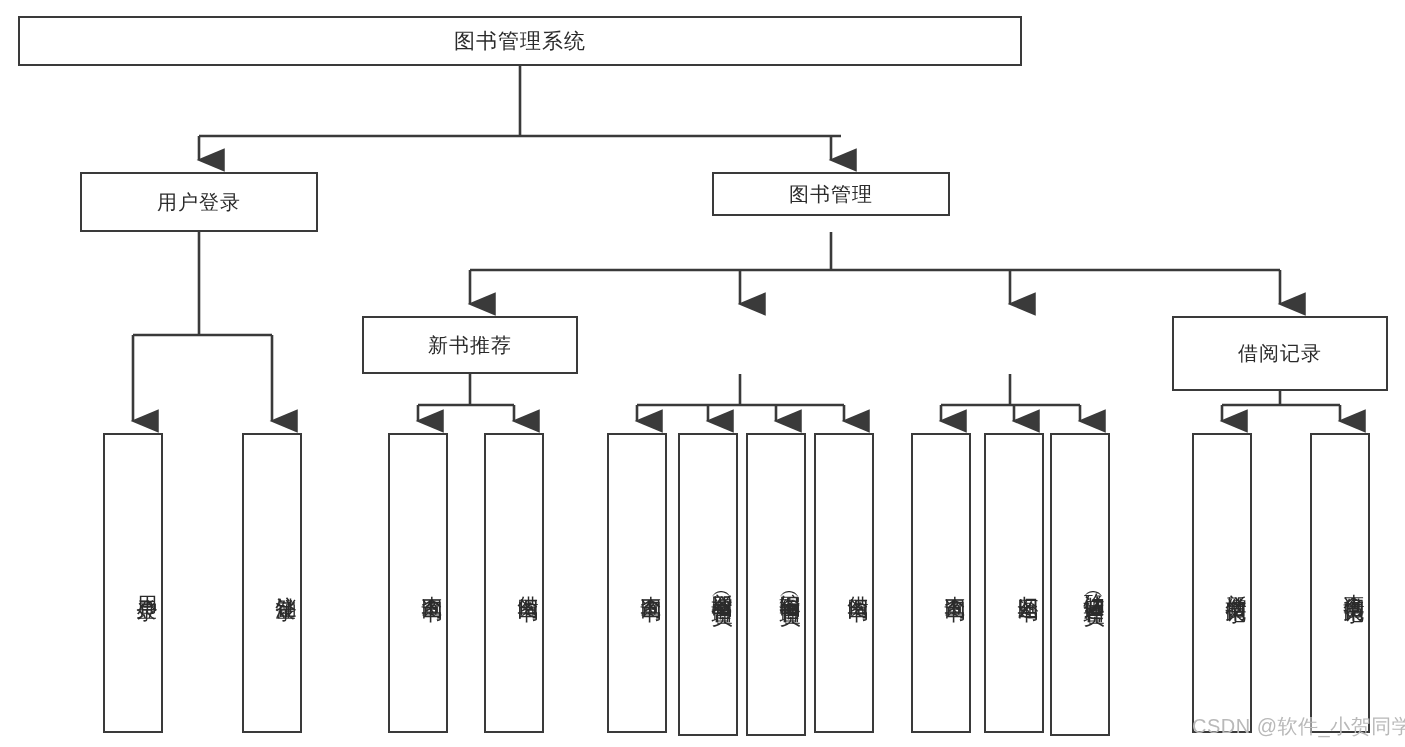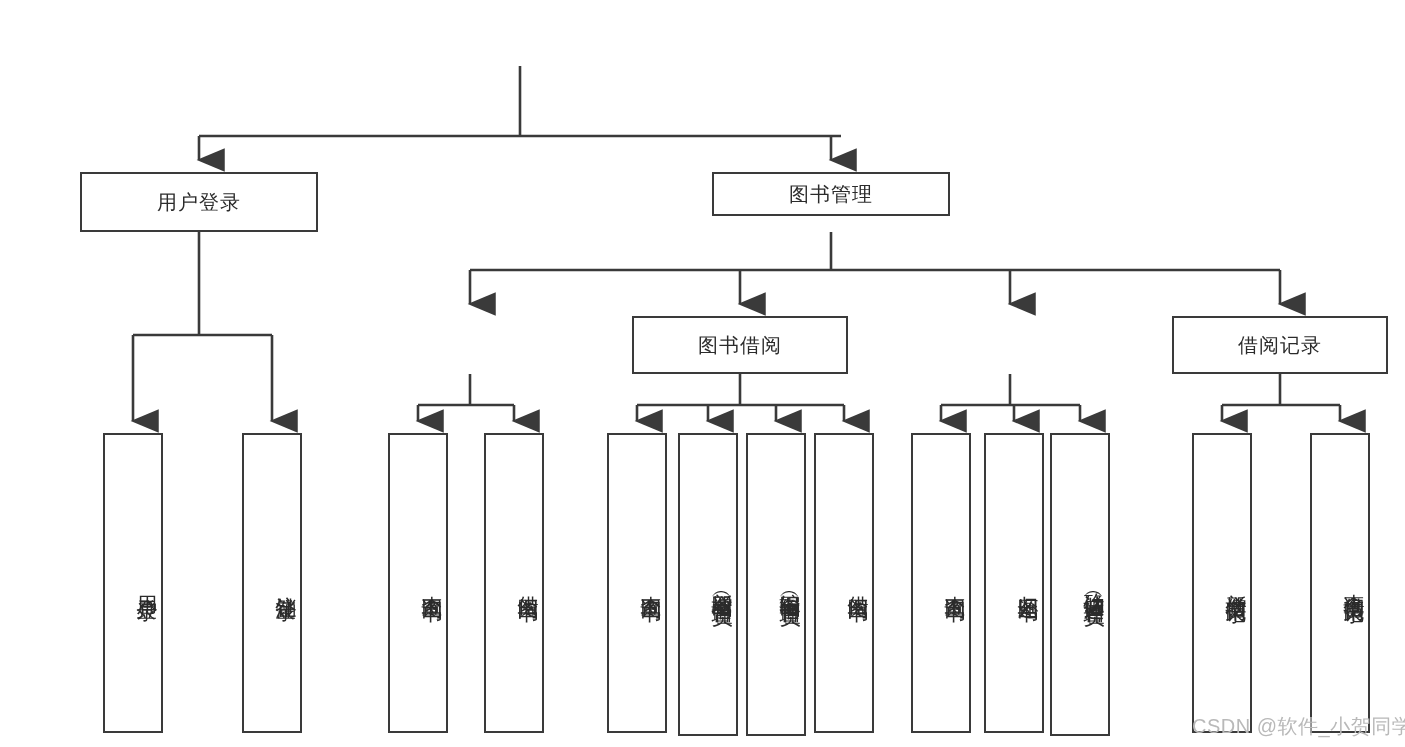--- a/index.html
+++ b/index.html
@@ -115,32 +115,35 @@
       <path d="M 1014 405 L 1014 421" marker-end="url(#arrow)"></path>
       <path d="M 1080 405 L 1080 421" marker-end="url(#arrow)"></path>
 
       <path d="M 1280 374 L 1280 405"></path>
       <path d="M 1222 405 L 1340 405"></path>
       <path d="M 1222 405 L 1222 421" marker-end="url(#arrow)"></path>
       <path d="M 1340 405 L 1340 421" marker-end="url(#arrow)"></path>
     </g>
   </svg>
 
+  <div class="node root" style="left:18px; top:16px; width:1004px; height:50px;">
+    <span>图书管理系统</span>
+  </div>
 
   <div class="node group" style="left:80px; top:172px; width:238px; height:60px;">
     <span>用户登录</span>
   </div>
   <div class="node group" style="left:712px; top:172px; width:238px; height:44px;">
     <span>图书管理</span>
   </div>
 
-  <div class="node group" style="left:632px; top:316px; width:216px; height:58px;">
-    <span>图书借阅</span>
+  <div class="node group" style="left:362px; top:316px; width:216px; height:58px;">
+    <span>新书推荐</span>
   </div>
-  <div class="node group" style="left:1172px; top:316px; width:216px; height:58px;">
+  <div class="node group" style="left:1172px; top:316px; width:216px; height:75px;">
     <span>借阅记录</span>
   </div>
 
   <div class="node leaf" style="left:103px; top:433px; width:60px; height:300px;">
     <span>用户登录</span>
   </div>
   <div class="node leaf" style="left:242px; top:433px; width:60px; height:300px;">
     <span>注销登录</span>
   </div>
   <div class="node leaf" style="left:388px; top:433px; width:60px; height:300px;">

